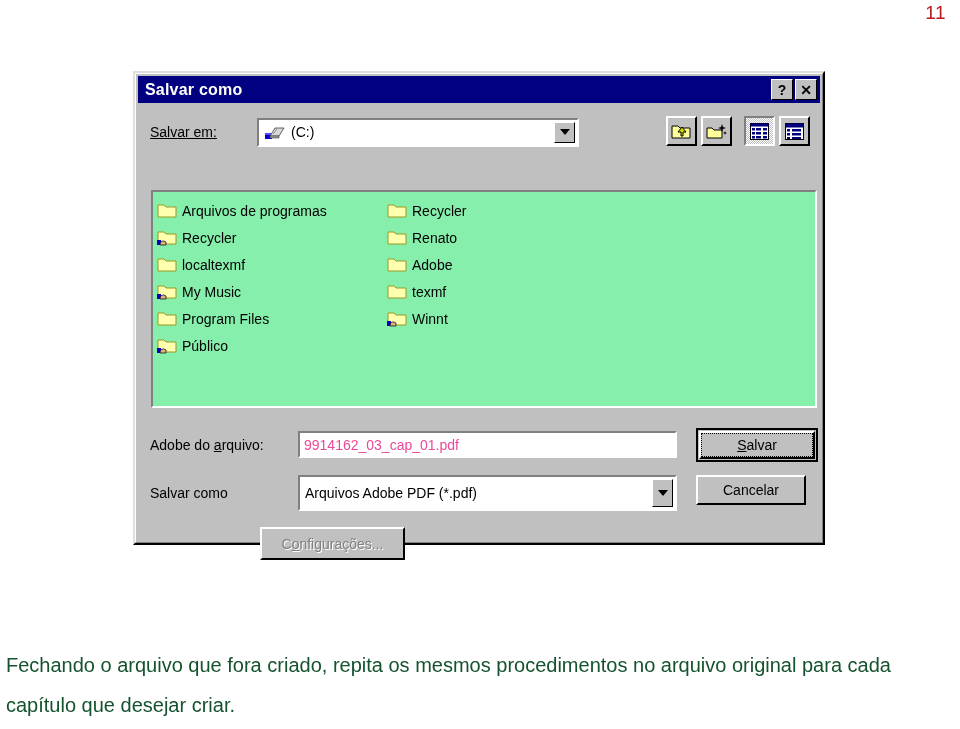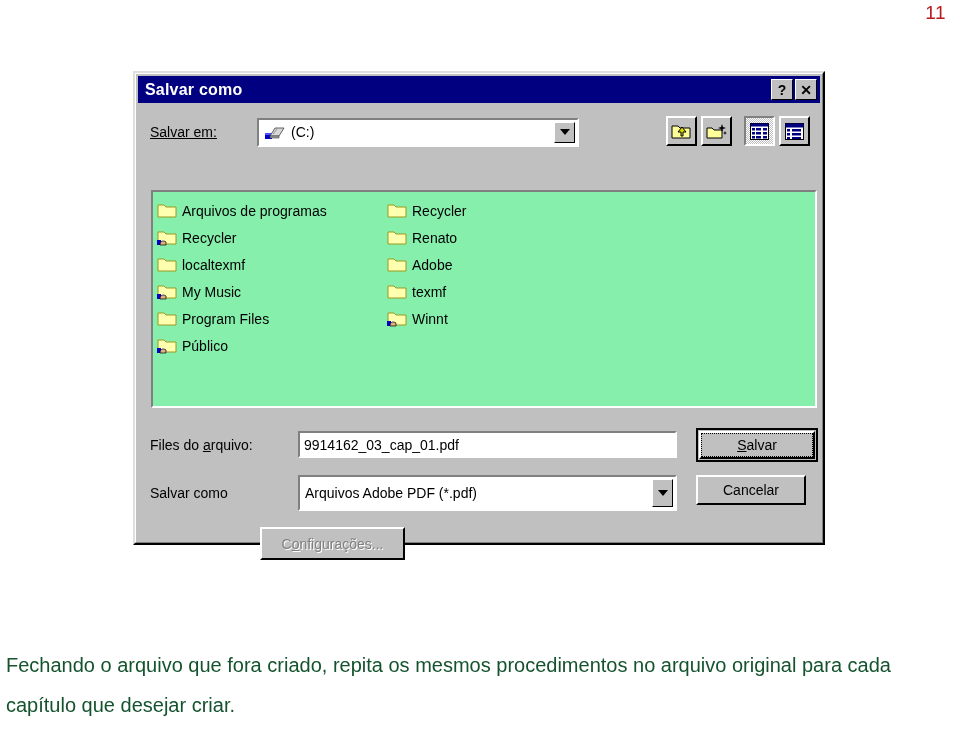--- a/index.html
+++ b/index.html
@@ -257,21 +257,21 @@
     height: 27px;
     background: #ffffff;
     border-top: 2px solid #808080;
     border-left: 2px solid #808080;
     border-right: 2px solid #ffffff;
     border-bottom: 2px solid #ffffff;
     box-sizing: border-box;
     font-family: "Liberation Sans", sans-serif;
     font-size: 14px;
     padding: 0 4px;
-    color: #000000;
+    color: #ec4899;
     outline: none;
   }
 
   #row-filetype {
     position: absolute;
     left: 12px;
     top: 372px;
     display: flex;
     align-items: center;
   }
@@ -542,21 +542,21 @@
                     <path d="M3 16 C3 12 6 11 9 13 L9 16 Z" fill="#e0b080" stroke="#000000" stroke-width="0.7"></path>
                   </svg>
               </span>
               <span class="file-label">Winnt</span>
             </div>
           </div>
         </div>
       </div>
 
       <div id="row-filename">
-        <div id="filename-label"><span>Files do </span><span class="ul">a</span><span>rquivo:</span></div>
+        <div id="filename-label"><span>Adobe do </span><span class="ul">a</span><span>rquivo:</span></div>
         <input id="filename-input" type="text" value="9914162_03_cap_01.pdf" style="">
       </div>
 
       <div id="row-filetype">
         <div id="filetype-label">Salvar como</div>
         <div class="combo" id="filetype-combo">
           <span id="filetype-text">Arquivos Adobe PDF (*.pdf)</span>
           <span class="combo-arrow">
             <span class="arrow-dn"></span>
           </span>

